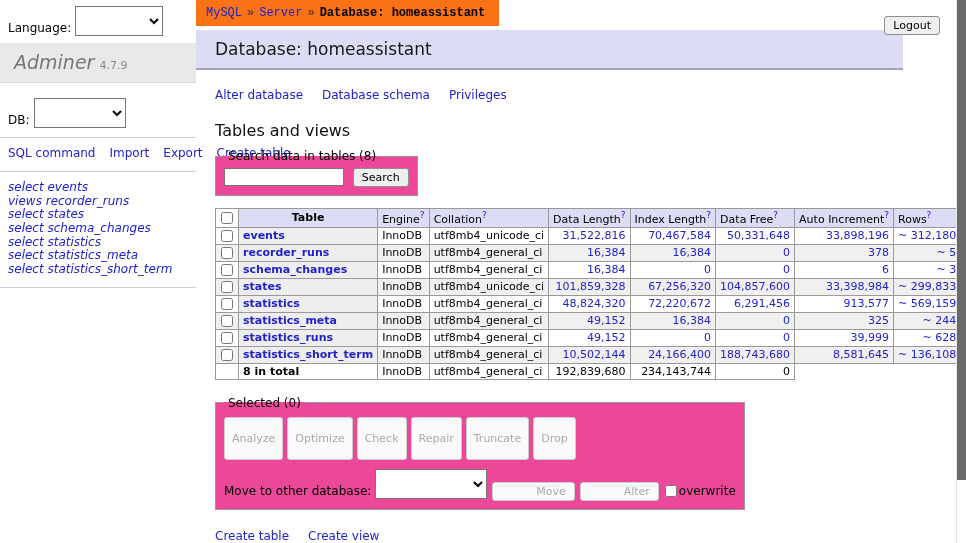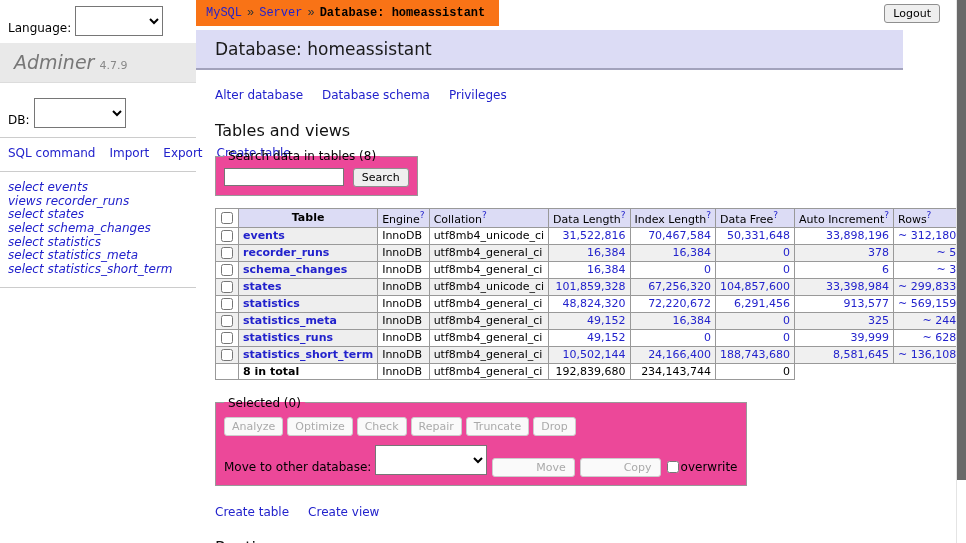--- a/index.html
+++ b/index.html
@@ -38,21 +38,21 @@
   
   #main { position:absolute; left:196px; top:0; width:760px; height:543px; }
   .topbar { position:relative; height:26px; }
   .breadcrumb { display:inline-block; background:#f97316; padding:6px 14px 6px 10px;font-family:Liberation Mono, monospace; }
   .breadcrumb .sep { color:#333; margin:0 5px; }
   .breadcrumb .current { font-weight:bold; }
   button {
     font-family:"DejaVu Sans", sans-serif; font-size:11px; color:#000;
     background:#efefef; border:1px solid #8f8f8f; border-radius:3px; padding:2px 8px; cursor:pointer;
   }
-  .logout-btn { position:absolute; right:16px; top:4px; }
+  .logout-btn { position:absolute; right:16px; top:16px; }
   .title-bar {
     background:#dcdcf5; border-bottom:2px solid #a2a2bc;
     width:707px; margin-top:4px; padding:9px 0 9px 19px;
     font-size:17px; color:#1a1a1a;
   }
   .content { padding-left:19px; }
   .links-row { margin-top:18px; }
   .links-row a { margin-right:19px; }
   h3 { font-size:16px; font-weight:400; color:#111; margin:19px 0 9px 0; }
 
@@ -75,21 +75,21 @@
   tr.total td { color:#000; }
   tr.total td.nb { border:none; }
   input[type=checkbox] { width:12px; height:12px; margin:1px; vertical-align:middle; }
 
   
   .selected-box { margin-top:16px; min-width:392px; }
   .btn-row { margin:2px 0 0 0; }
   .btn-row button[disabled], .move-row button[disabled] {
     color:#aaa; background:#fafafa; border:1px solid #ccc; cursor:default;
   }
-  .btn-row button { margin-right:4px; padding:2px 7px; }
+  .btn-row button { margin-right:4px; padding:14px 7px; }
   .move-row { margin-top:9px; }
   .move-row select { width:112px; margin-right:5px; }
   .move-row button { margin-right:5px;padding-left:43px; }
   .move-row .ovr-label { margin-left:1px; }
 
   .create-row { margin-top:19px; }
   .create-row a, .routine-row a { margin-right:19px; }
 </style>
 </head>
 <body>
@@ -277,21 +277,21 @@
             <td class="nb"></td>
           </tr>
         </tbody>
     </table>
 
     <fieldset class="selected-box">
       <legend>Selected (0)</legend>
       <div class="btn-row" id="selected-buttons"><button disabled="">Analyze</button><button disabled="">Optimize</button><button disabled="">Check</button><button disabled="">Repair</button><button disabled="">Truncate</button><button disabled="">Drop</button></div>
       <div class="move-row">
         <span>Move to other database:</span>
-        <select><option>homeassistant</option></select><span id="move-buttons"><button disabled="">Move</button><button disabled="">Copy</button></span><input type="checkbox" style=""><span class="ovr-label">overwrite</span>
+        <select><option>homeassistant</option></select><span id="move-buttons"><button disabled="">Move</button><button disabled="">Alter</button></span><input type="checkbox" style=""><span class="ovr-label">overwrite</span>
       </div>
     </fieldset>
 
     <div class="links-row create-row" id="create-links"><a>Create table</a><a>Create view</a></div>
 
     <h3>Routines</h3>
     
 
     
   </div>

